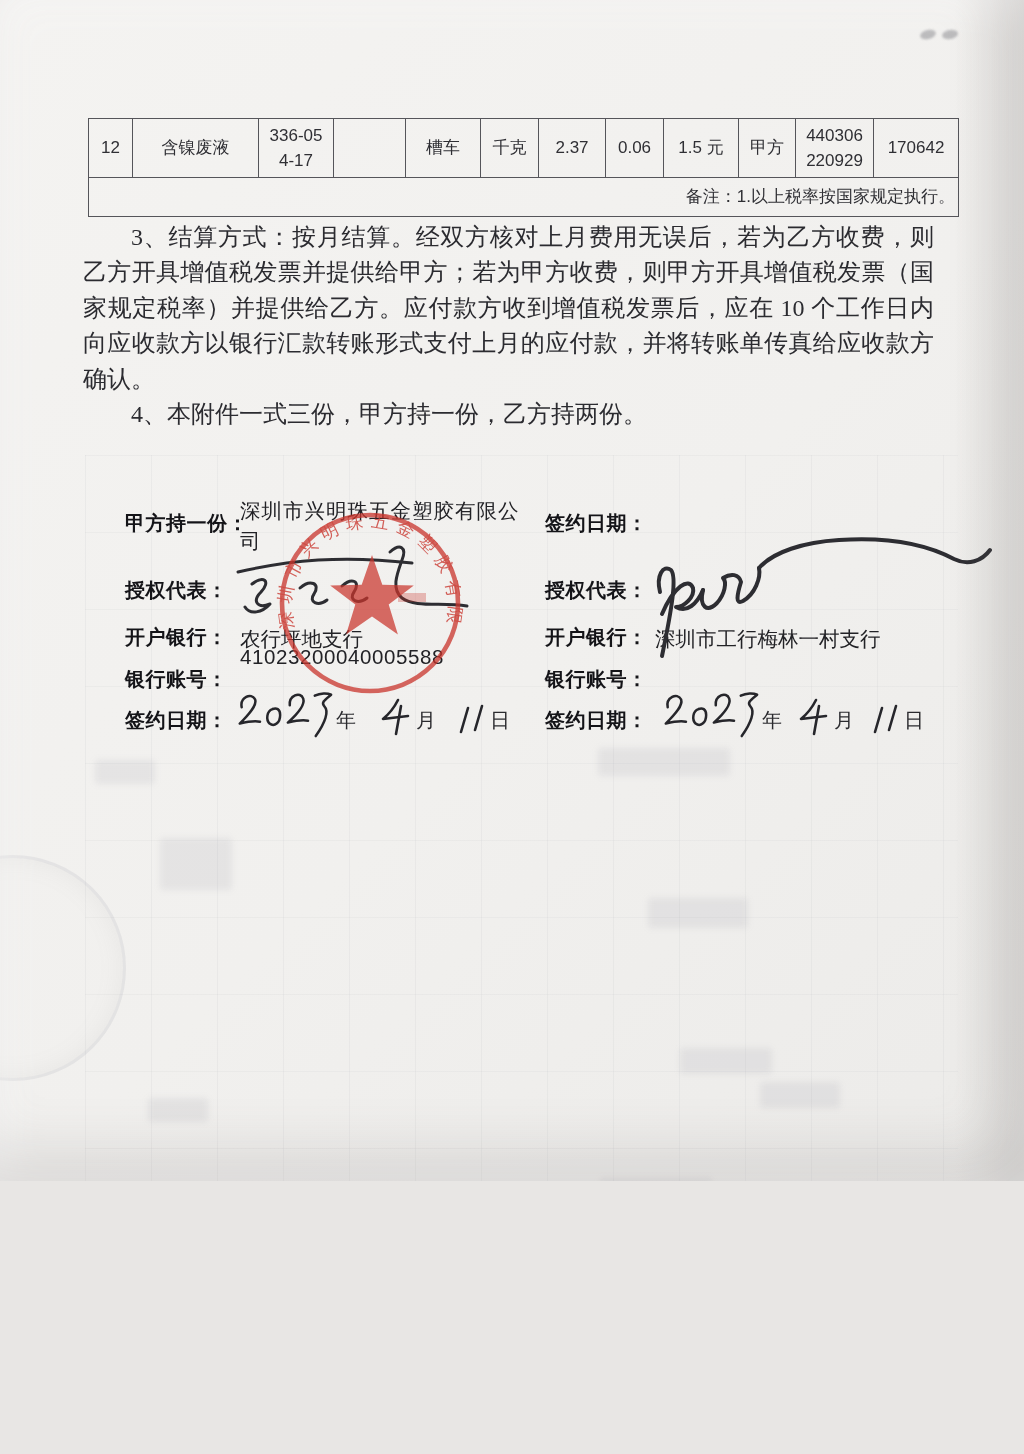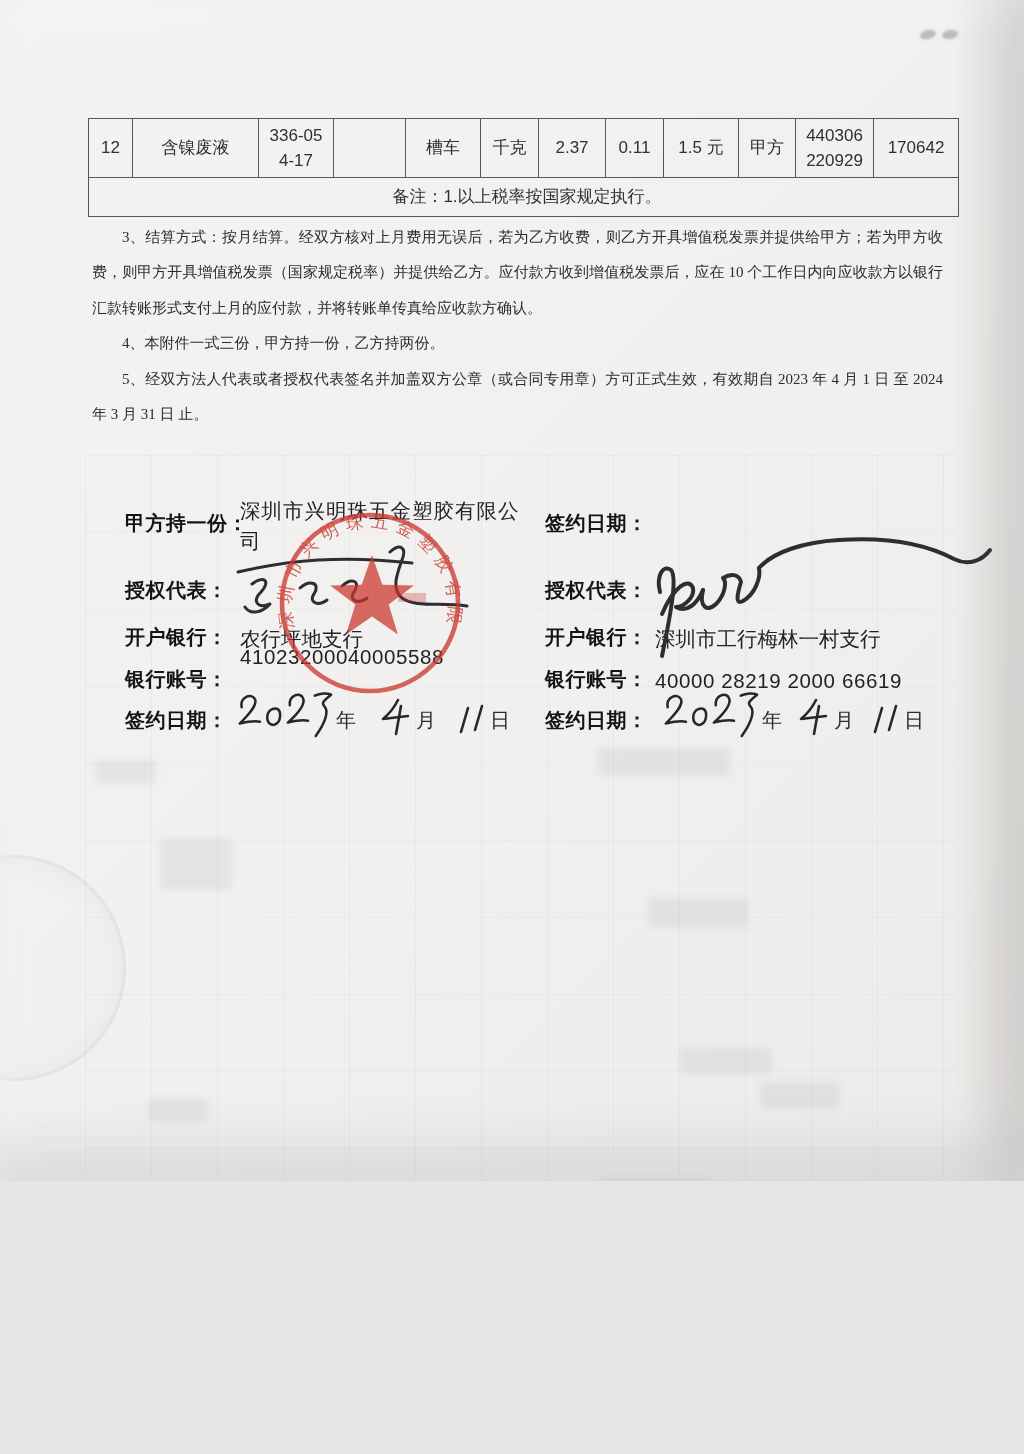--- a/index.html
+++ b/index.html
@@ -18,25 +18,25 @@
     background:linear-gradient(to right, rgba(120,115,110,0) 0%, rgba(120,115,110,0.14) 100%);
   }
   
   .waste-table {
     position:absolute; left:88px; top:118px; width:870px;
     border-collapse:collapse; table-layout:fixed;
     font-family:"Liberation Sans", sans-serif; font-size:17px; color:#2f2f34;
   }
   .waste-table td { border:1.6px solid #55555a; text-align:center; vertical-align:middle; padding:1px 3px; line-height:1.5; overflow:hidden; }
   .item-row td { height:56px; }
-  .remark-row td { height:36px; text-align:center; padding-left:10px; }
+  .remark-row td { height:36px; text-align:right; padding-left:10px; }
   
   .clauses {
-    position:absolute; left:92px; top:220px; width:851px;
-    font-size:15px; line-height:35.4px; text-align:justify; color:#2b2b30;font-family:Liberation Serif, serif;
+    position:absolute; left:83px; top:220px; width:851px;
+    font-size:24px; line-height:35.4px; text-align:justify; color:#2b2b30;font-family:Liberation Serif, serif;
   }
   .clauses p { margin:0; text-indent:2em; }
   
   .sig-label {
     position:absolute; font-family:"Liberation Sans", sans-serif; font-weight:700;
     font-size:20px; letter-spacing:0.5px; color:#141418; white-space:nowrap;
   }
   .sig-value { position:absolute; font-size:20.5px; line-height:30px; color:#222226; }
   .sig-value.num { font-family:"Liberation Sans", sans-serif; letter-spacing:0.6px; white-space:nowrap; }
   .company { letter-spacing:1px; }
@@ -111,36 +111,35 @@
     </colgroup>
     <tbody>
         <tr class="item-row">
       <td>12</td>
       <td>含镍废液</td>
       <td>336-05 4-17</td>
       <td></td>
       <td>槽车</td>
       <td>千克</td>
       <td>2.37</td>
-      <td>0.11</td>
+      <td>0.06</td>
       <td>1.5 元</td>
       <td>甲方</td>
       <td>440306 220929</td>
       <td>170642</td>
     </tr>
     <tr class="remark-row">
       <td colspan="12">备注：1.以上税率按国家规定执行。</td>
     </tr>
   </tbody>
     </table>
 
   <div class="clauses">
     <p>3、结算方式：按月结算。经双方核对上月费用无误后，若为乙方收费，则乙方开具增值税发票并提供给甲方；若为甲方收费，则甲方开具增值税发票（国家规定税率）并提供给乙方。应付款方收到增值税发票后，应在 10 个工作日内向应收款方以银行汇款转账形式支付上月的应付款，并将转账单传真给应收款方确认。</p>
     <p>4、本附件一式三份，甲方持一份，乙方持两份。</p>
-    <p>5、经双方法人代表或者授权代表签名并加盖双方公章（或合同专用章）方可正式生效，有效期自 2023 年 4 月 1 日 至 2024 年 3 月 31 日 止。</p>
   </div>
 
   <div class="sig-label" style="left:125px;top:510px;">甲方持一份：</div>
   <div class="sig-value company" style="left:240px;top:496px;width:290px;">深圳市兴明珠五金塑胶有限公司</div>
   <div class="sig-label" style="left:125px;top:577px;">授权代表：</div>
   <div class="sig-label" style="left:125px;top:624px;">开户银行：</div>
   <div class="sig-value" style="left:240px;top:624px;">农行坪地支行</div>
   <div class="sig-label" style="left:125px;top:666px;">银行账号：</div>
   <div class="sig-value num" style="left:240px;top:642px;">41023200040005588</div>
   <div class="sig-label" style="left:125px;top:707px;">签约日期：</div>
@@ -187,21 +186,20 @@
       <textPath href="#sealArc" startOffset="1%">深圳市兴明珠五金塑胶有限公司</textPath>
     </text>
     <rect x="126" y="88" width="28" height="9" fill="#c9342c" opacity="0.35"></rect>
   </svg>
 
   <div class="sig-label" style="left:545px;top:510px;">签约日期：</div>
   <div class="sig-label" style="left:545px;top:577px;">授权代表：</div>
   <div class="sig-label" style="left:545px;top:624px;">开户银行：</div>
   <div class="sig-value" style="left:655px;top:624px;">深圳市工行梅林一村支行</div>
   <div class="sig-label" style="left:545px;top:666px;">银行账号：</div>
-  <div class="sig-value num" style="left:655px;top:666px;">40000 28219 2000 66619</div>
   <div class="sig-label" style="left:545px;top:707px;">签约日期：</div>
 
   <div class="date-row" style="left:660px;top:688px;">
     <svg class="hw" width="100" height="50" viewBox="0 0 104 52" aria-label="2023">
       <path d="M8,20 C6,10 18,4 22,12 C24,18 16,27 6,37 C14,35 22,34 27,35"></path>
       <path d="M40,22 C34,24 33,33 37,37 C42,41 48,36 48,28 C48,22 44,20 40,22"></path>
       <path d="M58,18 C57,8 69,3 72,11 C74,17 66,27 56,36 C64,34 72,33 77,34"></path>
       <path d="M84,8 C90,5 97,5 101,7 C95,12 90,15 94,19 C99,24 95,36 85,50"></path>
     </svg>
     <span class="unit">年</span>

